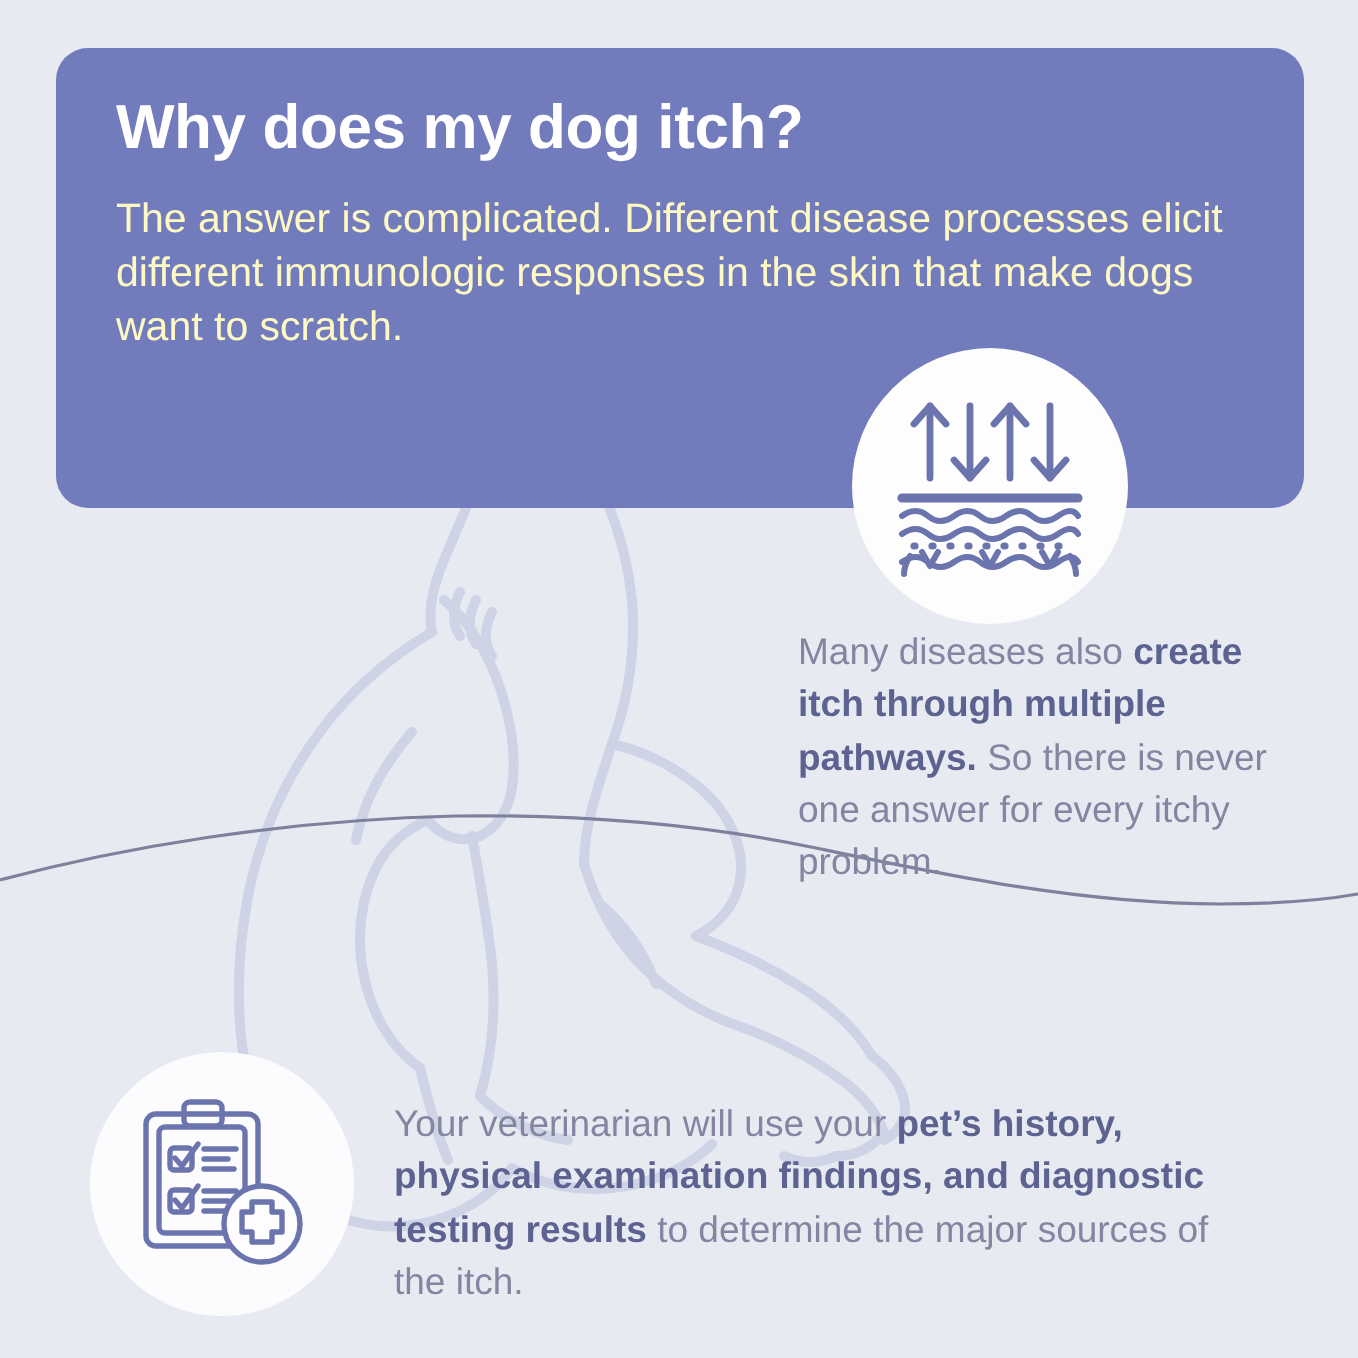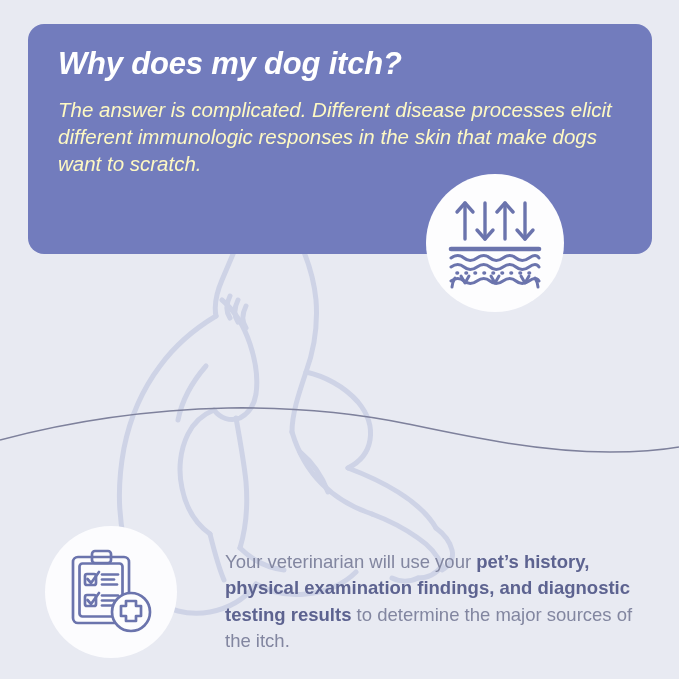--- a/index.html
+++ b/index.html
@@ -36,21 +36,20 @@
   .hero-card {
     position: absolute;
     left: 28px;
     top: 24px;
     width: 624px;
     height: 230px;
     background: #727cbd;
     border-radius: 16px;
     box-sizing: border-box;
     padding: 22px 30px 0 30px;
-    font-style: italic;
   }
 
   .hero-title {
     margin: 0;
     color: #ffffff;
     font-size: 31px;
     font-weight: bold;
     letter-spacing: -0.2px;
     line-height: 1.15;
   }
@@ -102,21 +101,20 @@
   .callout-middle {
     left: 399px;
     top: 313px;
     width: 236px;
   }
 
   .callout-bottom {
     left: 197px;
     top: 549px;
     width: 425px;
-    margin-left: 28px;
   }
 </style>
 </head>
 <body>
 
 <div id="infographic">
 
   <svg class="art-layer" viewBox="0 0 679 679" xmlns="http://www.w3.org/2000/svg">
     <g fill="none" stroke="#ced3e6" stroke-width="5" stroke-linecap="round" stroke-linejoin="round">
 
@@ -252,18 +250,21 @@
         <line x1="33" y1="46.5" x2="49" y2="46.5"></line>
         <line x1="33" y1="51.5" x2="45" y2="51.5"></line>
         <line x1="33" y1="56.5" x2="48" y2="56.5"></line>
 
         <circle cx="62" cy="63" r="19" fill="#fdfdfe"></circle>
         <path d="M57,52 h10 v5 h5 v10 h-5 v5 h-10 v-5 h-5 v-10 h5 z"></path>
       </g>
     </svg>
   </div>
 
+  <div class="callout callout-middle">
+    <span>Many diseases also </span><b>create itch through multiple pathways.</b><span> So there is never one answer for every itchy problem.</span>
+  </div>
 
   <div class="callout callout-bottom">
     <span>Your veterinarian will use your </span><b>pet’s history, physical examination findings, and diagnostic testing results</b><span> to determine the major sources of the itch.</span>
   </div>
 
 </div>
 
 </body></html>

